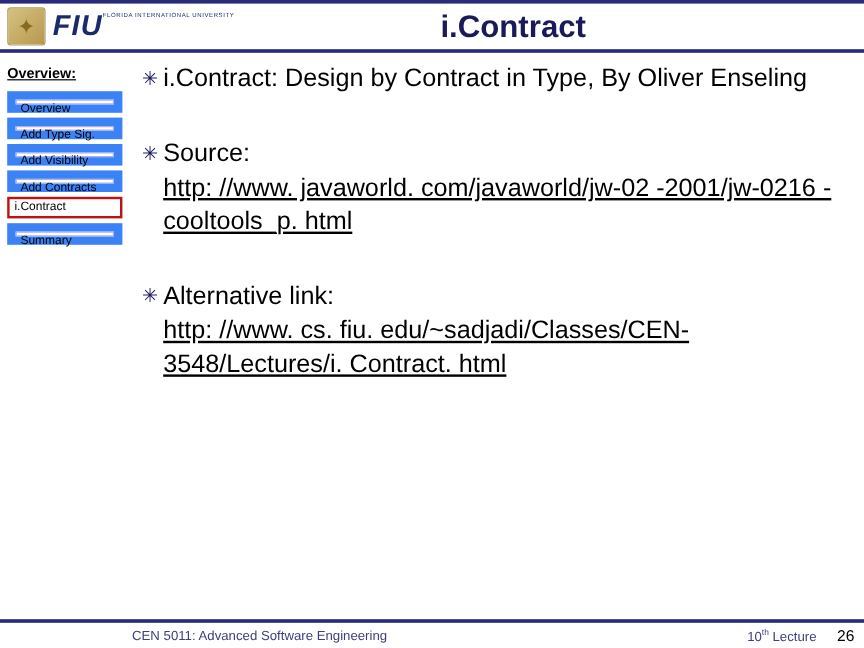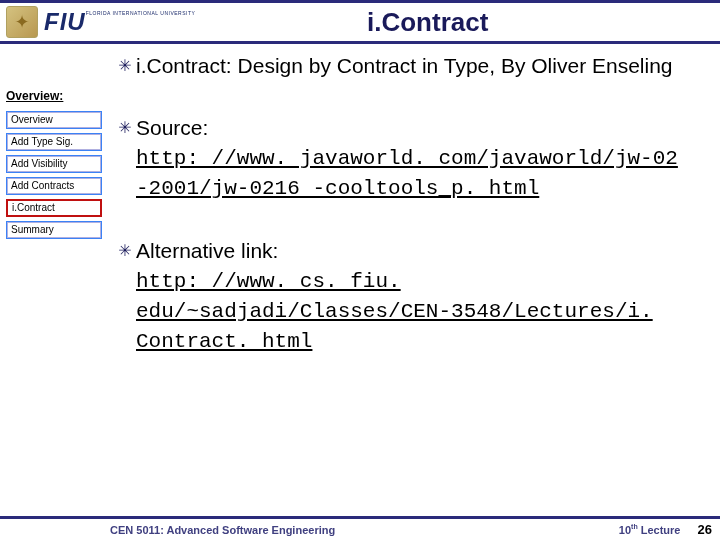--- a/index.html
+++ b/index.html
@@ -65,31 +65,30 @@
   .sidebar {
     width: 108px;
     padding: 10px 6px;
   }
   .sidebar-heading {
     font-size: 12px;
     font-weight: bold;
     text-decoration: underline;
     color: #000;
     margin-bottom: 8px;
-    margin-top: 35px;
   }
   .nav-btn {
     display: block;
     width: 96px;
     height: 18px;
     line-height: 16px;
     font-size: 10px;
     color: #000;
     background: #fff;
-    border: 1px solid #3b82f6;
+    border: 7px solid #3b82f6;
     margin-bottom: 4px;
     padding-left: 4px;
     cursor: pointer;
     box-shadow: 0 0 0 1px #b0b0e0 inset;
   }
   .nav-btn.active {
     border: 2px solid #c01010;
     box-shadow: none;
     line-height: 14px;
   }
@@ -109,35 +108,33 @@
     padding-top: 4px;
     text-align: center;
   }
   .bullet-text {
     font-size: 21px;
     color: #000;
     line-height: 1.35;
   }
   .bullet-text .link {
     text-decoration: underline;
-    font-family: Liberation Mono, monospace;
   }
   .footer {
     position: absolute;
     bottom: 0;
     left: 0;
     right: 0;
     height: 24px;
     border-top: 3px solid #2a2a7a;
     display: flex;
     align-items: center;
     font-size: 11px;
     color: #404080;
     padding: 0 8px;
-    font-weight: bold;
   }
   .footer-center {
     position: absolute;
     left: 110px;
   }
   .footer-right {
     margin-left: auto;
   }
   .footer-right sup {
     font-size: 7px;

